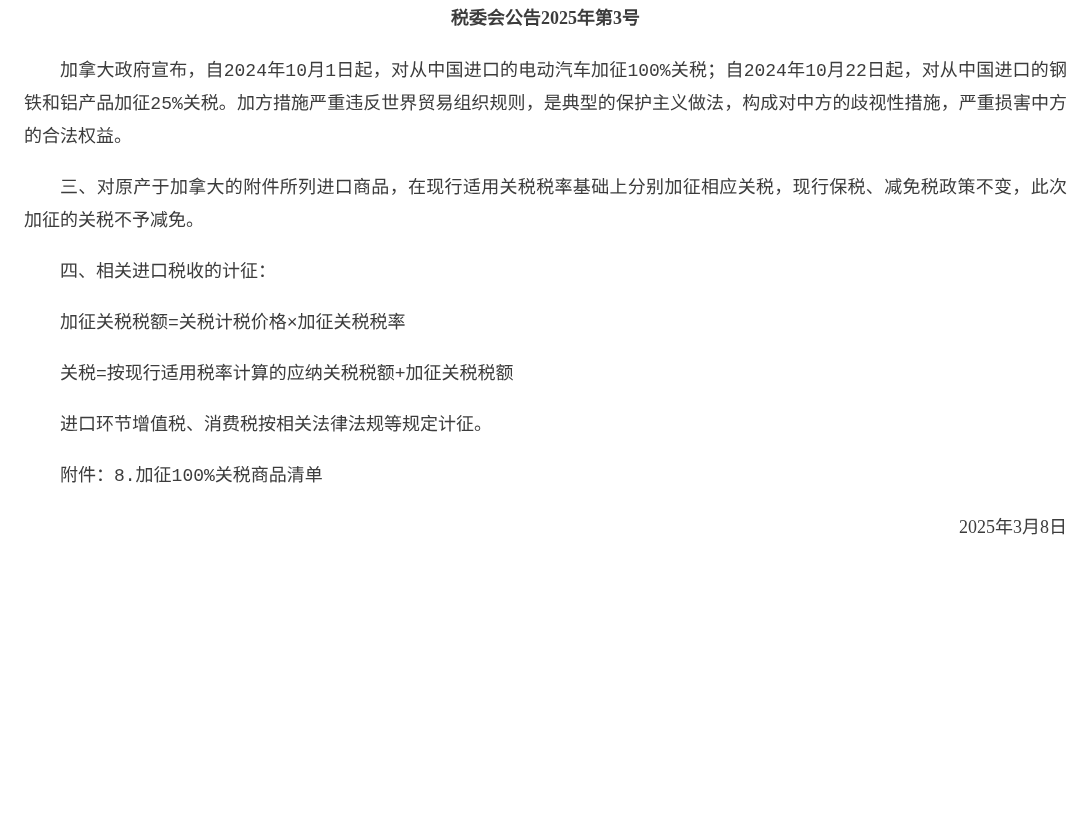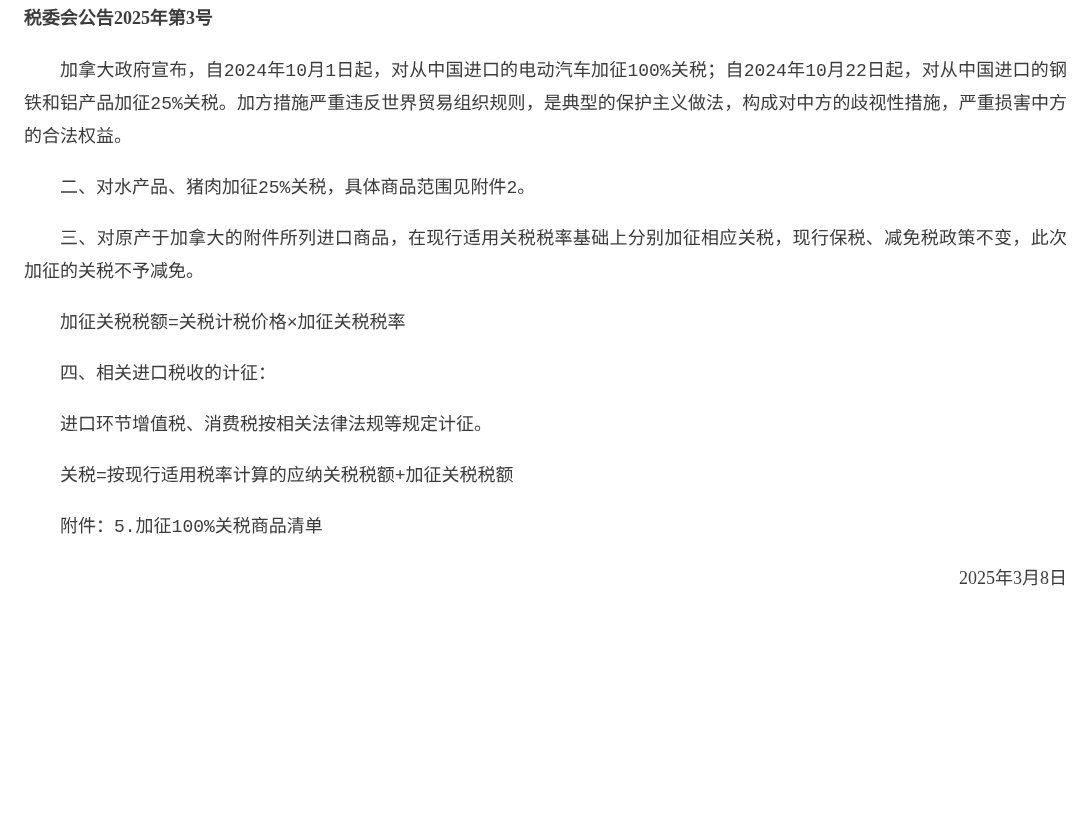--- a/index.html
+++ b/index.html
@@ -15,21 +15,21 @@
     padding: 5px 13px 0 24px;
     overflow: hidden;
     background: #ffffff;
     font-family: "Liberation Serif", "DejaVu Serif", serif;
     font-size: 18px;
     color: #3c3c3c;
   }
   .doc-title {
     font-size: 18px;
     font-weight: bold;
-    text-align: left;
+    text-align: center;
     line-height: 26px;
     margin: 0 0 24px 0;
   }
   .para {
     margin: 0 0 18px 0;
     line-height: 33px;
     text-align: justify;
     text-justify: inter-character;
     word-break: break-all;
     font-family: Liberation Mono, monospace;
@@ -47,24 +47,23 @@
   }
 </style>
 </head>
 <body>
 
 <div class="page">
   <div class="doc-title">税委会公告2025年第3号</div>
 
   <div id="document-body">
       <p class="para indent">加拿大政府宣布，自2024年10月1日起，对从中国进口的电动汽车加征100%关税；自2024年10月22日起，对从中国进口的钢铁和铝产品加征25%关税。加方措施严重违反世界贸易组织规则，是典型的保护主义做法，构成对中方的歧视性措施，严重损害中方的合法权益。</p>
-      <p class="para indent">二、对水产品、猪肉加征25%关税，具体商品范围见附件2。</p>
       <p class="para indent">三、对原产于加拿大的附件所列进口商品，在现行适用关税税率基础上分别加征相应关税，现行保税、减免税政策不变，此次加征的关税不予减免。</p>
+      <p class="para indent">四、相关进口税收的计征：</p>
       <p class="para indent">加征关税税额=关税计税价格×加征关税税率</p>
-      <p class="para indent">四、相关进口税收的计征：</p>
+      <p class="para indent">关税=按现行适用税率计算的应纳关税税额+加征关税税额</p>
       <p class="para indent">进口环节增值税、消费税按相关法律法规等规定计征。</p>
-      <p class="para indent">关税=按现行适用税率计算的应纳关税税额+加征关税税额</p>
-      <p class="para indent">附件：5.加征100%关税商品清单</p>
+      <p class="para indent">附件：8.加征100%关税商品清单</p>
     </div>
 
 
   <div class="sign-line">2025年3月8日</div>
 </div>
 
 </body></html>

